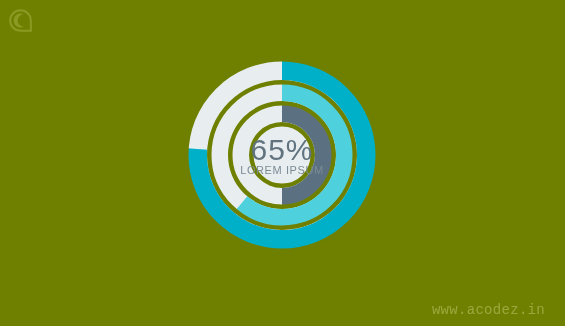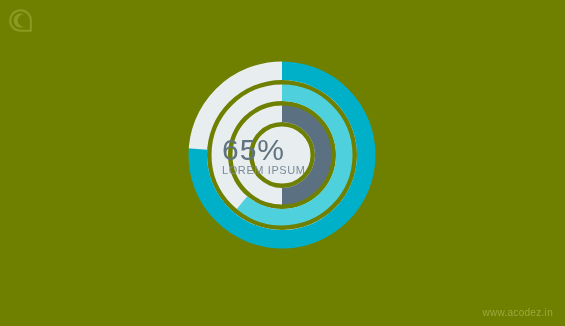--- a/index.html
+++ b/index.html
@@ -45,20 +45,21 @@
     width: 565px;
     height: 326px;
   }
 
   
   #center-block {
     position: absolute;
     left: 282px;
     top: 155px;
     transform: translate(-50%, -50%);
+    text-align: center;
     width: 120px;
     pointer-events: none;
   }
   #pct-value {
     display: block;
     font-family: "Liberation Sans", sans-serif;
     font-size: 30px;
     font-weight: 400;
     letter-spacing: 1px;
     color: #60737f;
@@ -71,24 +72,24 @@
     font-size: 11px;
     font-weight: 400;
     letter-spacing: 0.6px;
     color: #7b8b95;
     line-height: 1.0;
   }
 
   
   #watermark {
     position: absolute;
-    right: 12px;
+    right: 20px;
     bottom: 8px;
-    font-family: Liberation Sans, sans-serif;
-    font-size: 10px;
+    font-family: Liberation Mono, monospace;
+    font-size: 14px;
     letter-spacing: 0.3px;
     color: #9aa83d;
   }
 </style>
 </head>
 <body>
 
 <div id="stage">
 
   <div id="logo">

